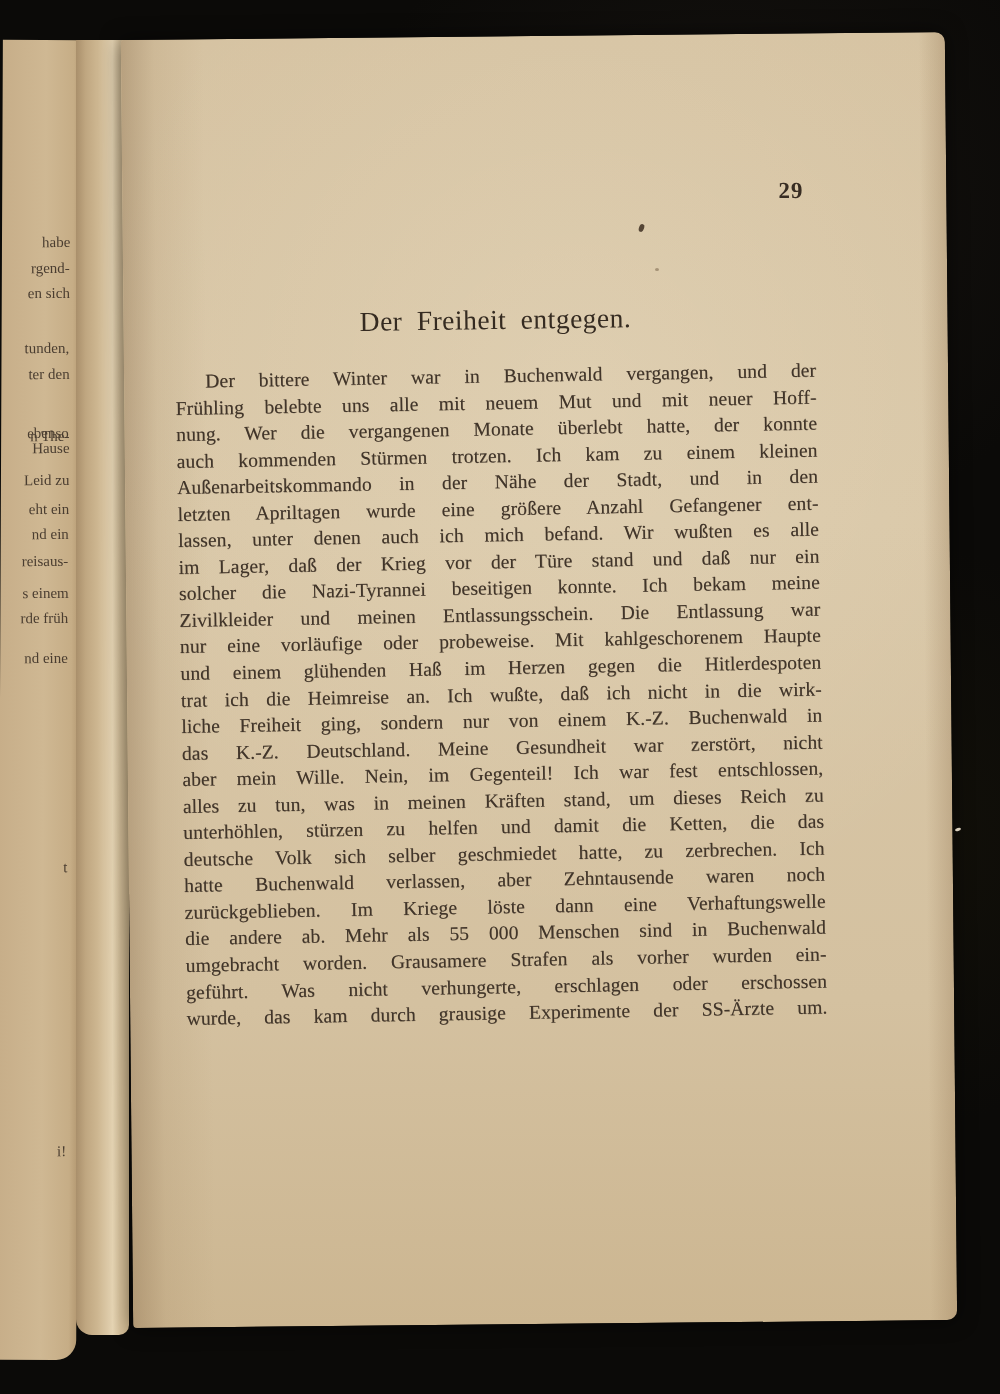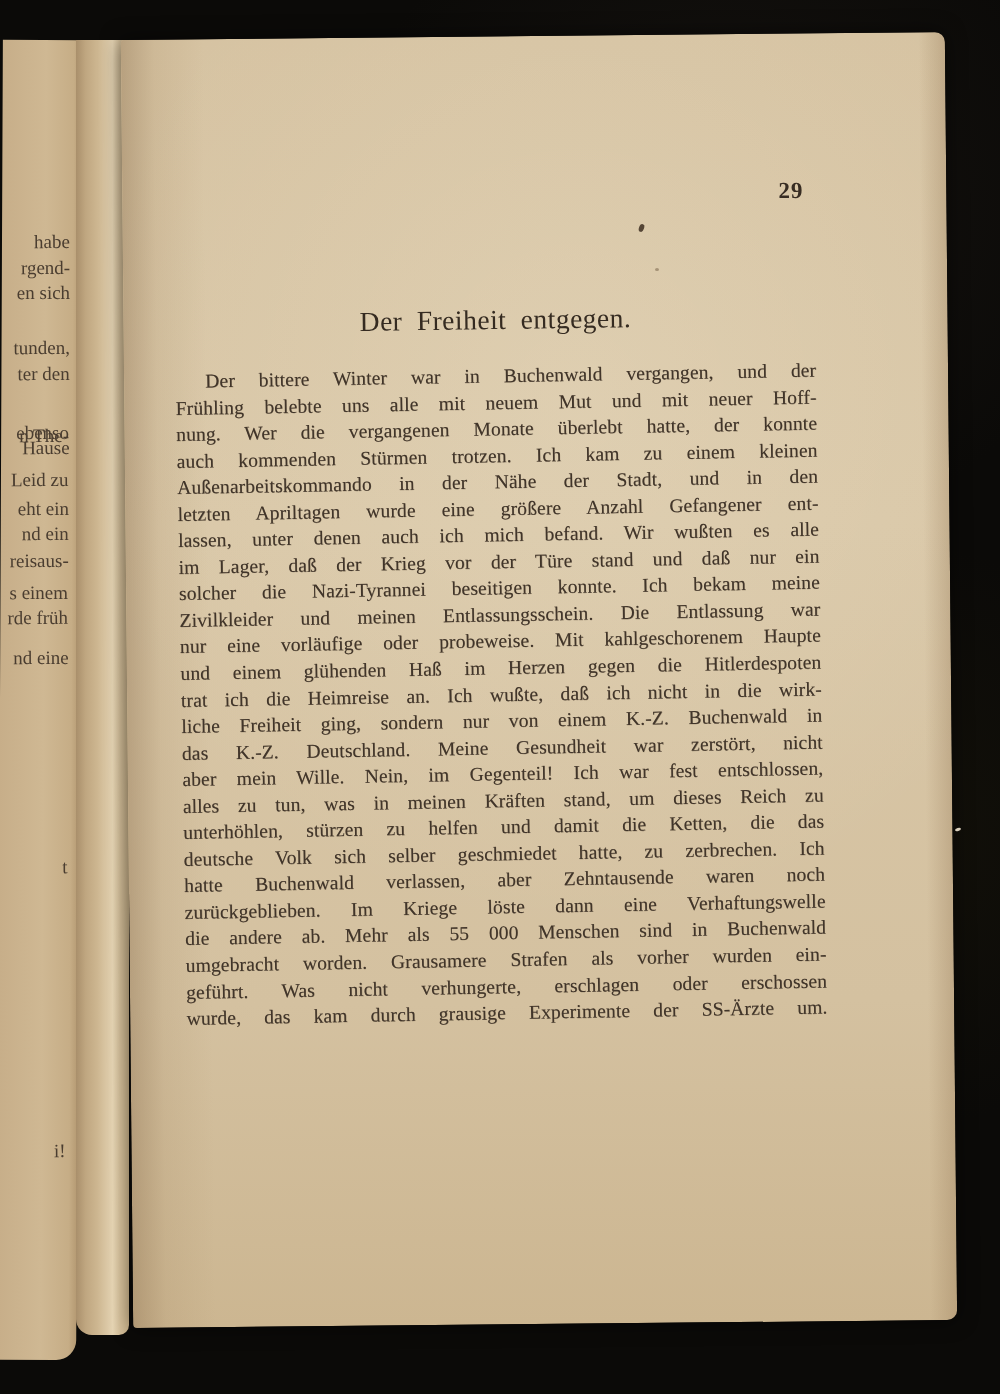--- a/index.html
+++ b/index.html
@@ -21,21 +21,21 @@
     left: 0; top: 40px;
     width: 79px; height: 1320px;
     transform: rotate(0.25deg);
     border-radius: 0 0 20px 0;
     background: linear-gradient(90deg, #c7ae89 0%, #cfb893 55%, #c6ad86 90%, #b59a73 100%);
   }
   .fragments div {
     position: absolute;
     right: 11px;
     white-space: nowrap;
-    font-size: 19px;
+    font-size: 15px;
     line-height: 22px;
     color: #4a3d30;
     transform: rotate(-0.6deg);
   }
 
   
   .gutter {
     position: absolute;
     left: 76px; top: 40px;
     width: 53px; height: 1295px;

